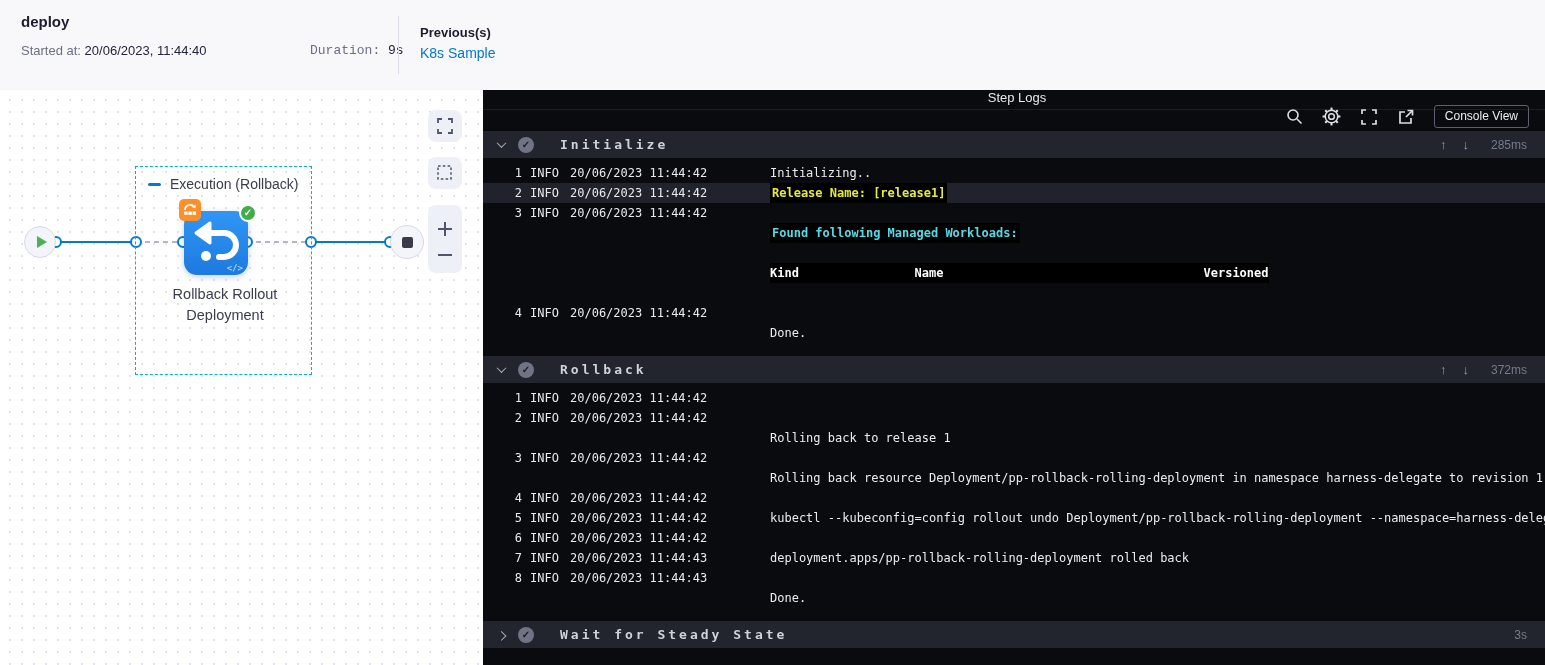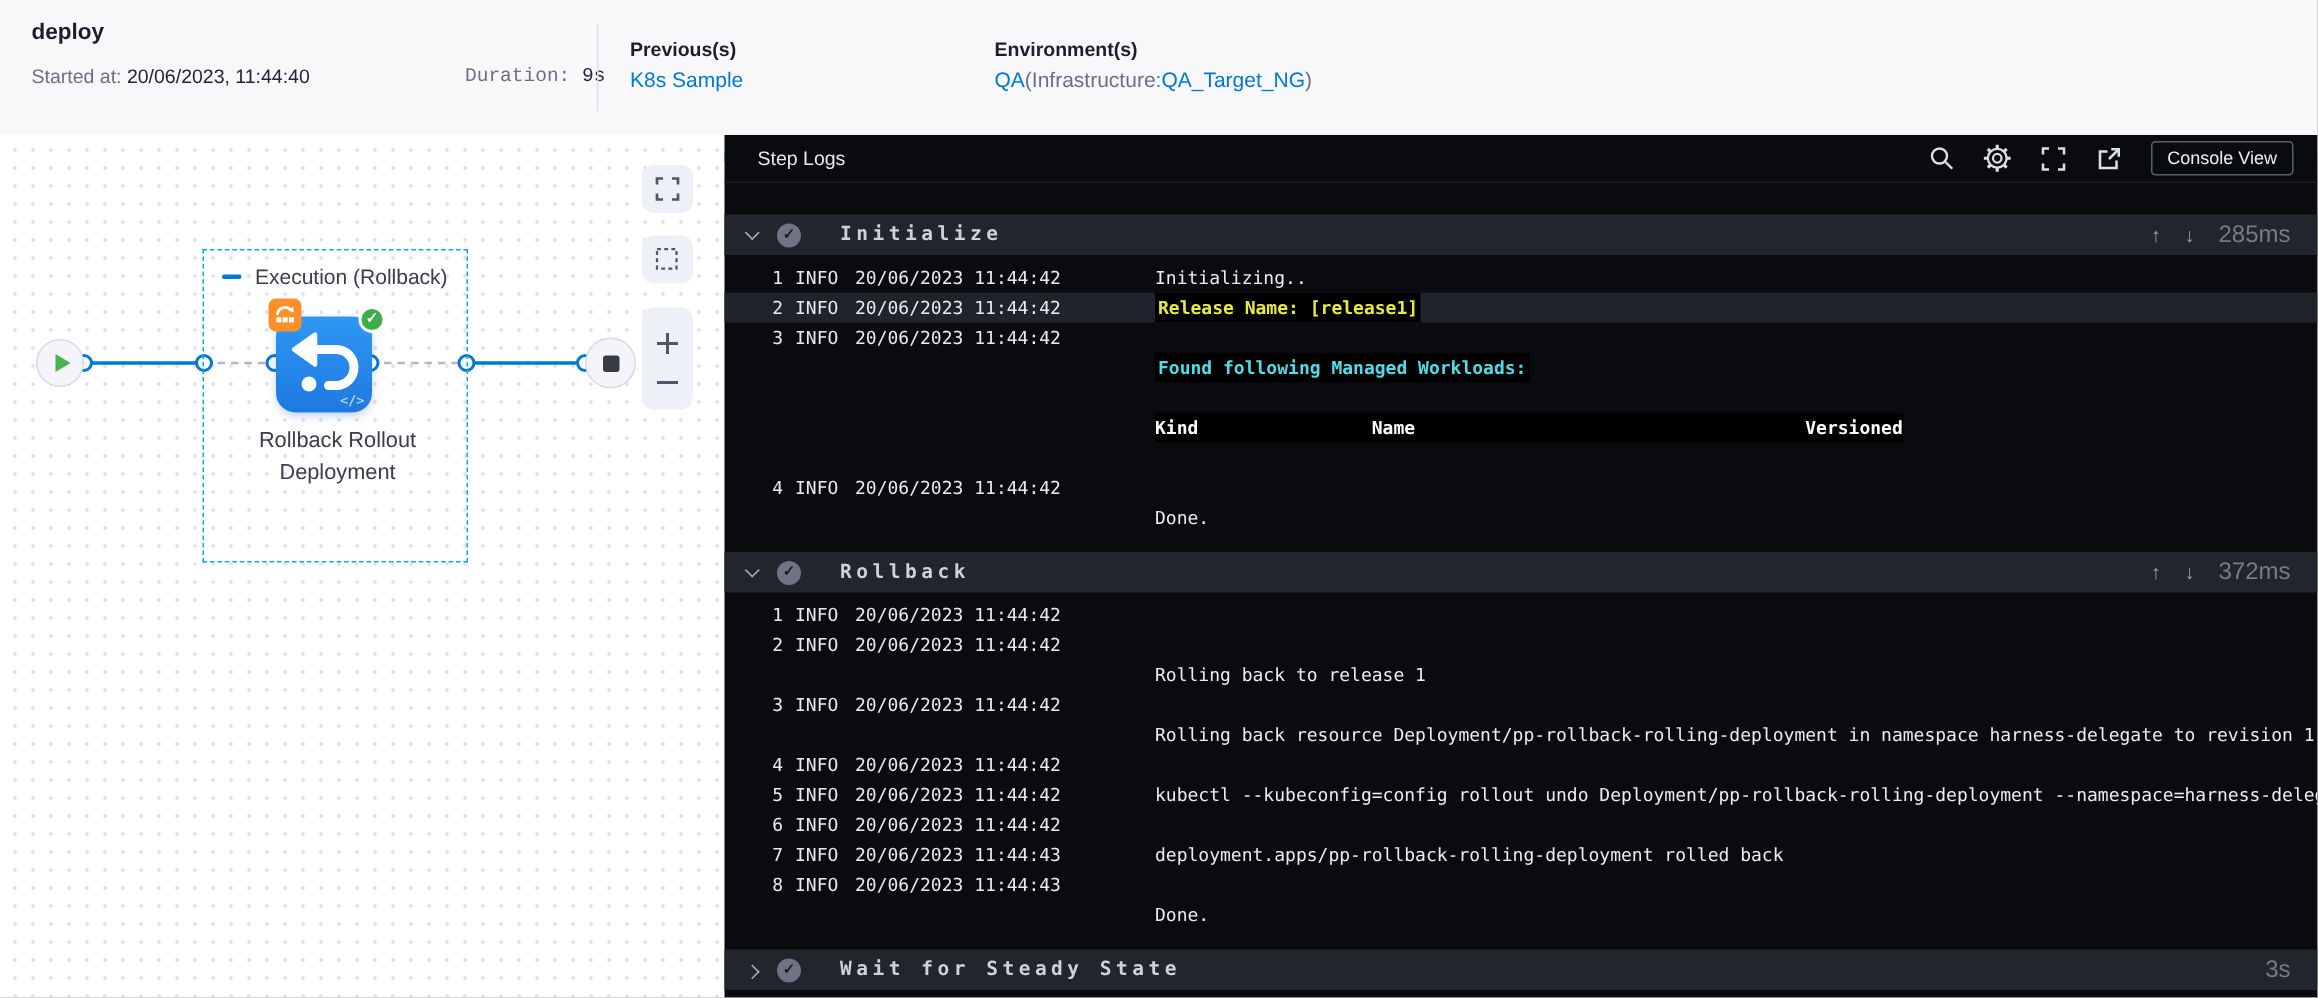--- a/index.html
+++ b/index.html
@@ -54,43 +54,43 @@
 
   .gctl { position:absolute; left:428px; width:34px; background:#eef0f7; border-radius:8px;
     display:flex; align-items:center; justify-content:center; color:#51546a; cursor:pointer; }
   .gctl-fullscreen { top:20px; height:32px; }
   .gctl-marquee { top:67px; height:32px; }
   .gctl-zoom { top:115px; height:68px; flex-direction:column; justify-content:space-around; padding:8px 0; }
 
   
   .console { position:absolute; left:483px; top:90px; width:1062px; height:575px;
     background:var(--console-bg,#0a0b0f); color:#ececf0; }
-  .console-top { height:32px; display:flex; align-items:center; padding:0 16px 0 22px;
-    border-bottom:1px solid #1c1e26; }
+  .console-top { height:20px; display:flex; align-items:center; padding:0 16px 0 22px;
+    border-bottom:1px solid #1c1e26;flex-direction:column; }
   .console-title { font-size:13px; color:#e8e9ee; }
   .console-actions { margin-left:auto; display:flex; align-items:center; gap:19px; color:#dcdee6; }
   .cicon { display:flex; align-items:center; cursor:pointer; }
   .cv-btn { border:1px solid #5a6070; border-radius:3px; padding:3px 10px 4px; font-size:12px;
     color:#eceef2; cursor:pointer; white-space:nowrap;text-align:center; }
   .log-scroll { padding-top:21px; }
 
   .sec-hdr { height:27px; background:var(--section-header-bg,#22242e); display:flex; align-items:center;
     padding:0 18px 0 11px; cursor:pointer; }
   .sec-hdr + .sec-hdr, .sec-rows + .sec-hdr { margin-top:8px; }
   .chev-box { width:14px; height:14px; display:flex; align-items:center; justify-content:center; flex:0 0 auto; }
   .chev { width:7px; height:7px; border-right:1.7px solid #aab0bc; border-bottom:1.7px solid #aab0bc; }
   .chev.down { transform:rotate(45deg) translate(-1px,-1px); }
   .chev.right { transform:rotate(-45deg) translate(-1px,1px); }
   .sec-check { width:16px; height:16px; border-radius:50%; background:#6f7383; color:#191b22;
     font-size:10px; line-height:16px; text-align:center; font-weight:bold; margin:0 26px 0 10px; flex:0 0 auto; }
   .sec-title { font-family:"DejaVu Sans Mono",monospace; font-size:13px; font-weight:bold;
     letter-spacing:3px; color:#ced2db; white-space:nowrap; }
   .sec-right { margin-left:auto; display:flex; align-items:center; gap:16px; }
   .sec-arrow { font-size:13px; color:#9aa0ae; cursor:pointer; }
-  .sec-duration { font-size:16px; color:var(--duration-gray,#767b8a); min-width:42px; text-align:right; }
+  .sec-duration { font-size:12px; color:var(--duration-gray,#767b8a); min-width:42px; text-align:right; }
 
   .sec-rows { padding:5px 0 5px; }
   .log-row { display:grid; grid-template-columns:10px 32px 192px 1fr; column-gap:8px;
     padding-left:29px; height:20px; line-height:20px;
     font-family:"DejaVu Sans Mono",monospace; font-size:12px; white-space:pre; }
   .log-row.hl { background:var(--row-highlight,#20222c); }
   .c-ln { text-align:right; color:#e9e9ee; }
   .c-lvl, .c-time { color:#e9e9ee; }
   .c-msg { overflow:hidden; color:#ececf0; }
   .c-msg span { display:inline-block; }
@@ -111,26 +111,20 @@
       <span class="val">20/06/2023, 11:44:40</span>
     </div>
     <div class="meta-line duration-line">
       <span>Duration:</span>
       <span class="val">9s</span>
     </div>
     <div class="v-divider"></div>
     <div class="info-block svc-block">
       <div class="lbl">Previous(s)</div>
       <div class="valrow"><span class="link">K8s Sample</span></div>
-    </div>
-    <div class="info-block env-block">
-      <div class="lbl">Environment(s)</div>
-      <div class="valrow">
-        <span class="link">QA</span><span class="env-mid">(Infrastructure:</span><span class="link">QA_Target_NG</span><span class="env-mid">)</span>
-      </div>
     </div>
   </header>
 
   <div class="graph">
     <svg class="graph-lines" width="483" height="575" viewBox="0 0 483 575">
       <line x1="56" y1="152" x2="136" y2="152" stroke="#0278d5" stroke-width="2.2"></line>
       <line x1="136" y1="152" x2="183" y2="152" stroke="#b5b6c8" stroke-width="1.8" stroke-dasharray="5 4"></line>
       <line x1="247" y1="152" x2="311" y2="152" stroke="#b5b6c8" stroke-width="1.8" stroke-dasharray="5 4"></line>
       <line x1="311" y1="152" x2="390" y2="152" stroke="#0278d5" stroke-width="2.2"></line>
       <g fill="#ffffff" stroke="#0278d5" stroke-width="2">

